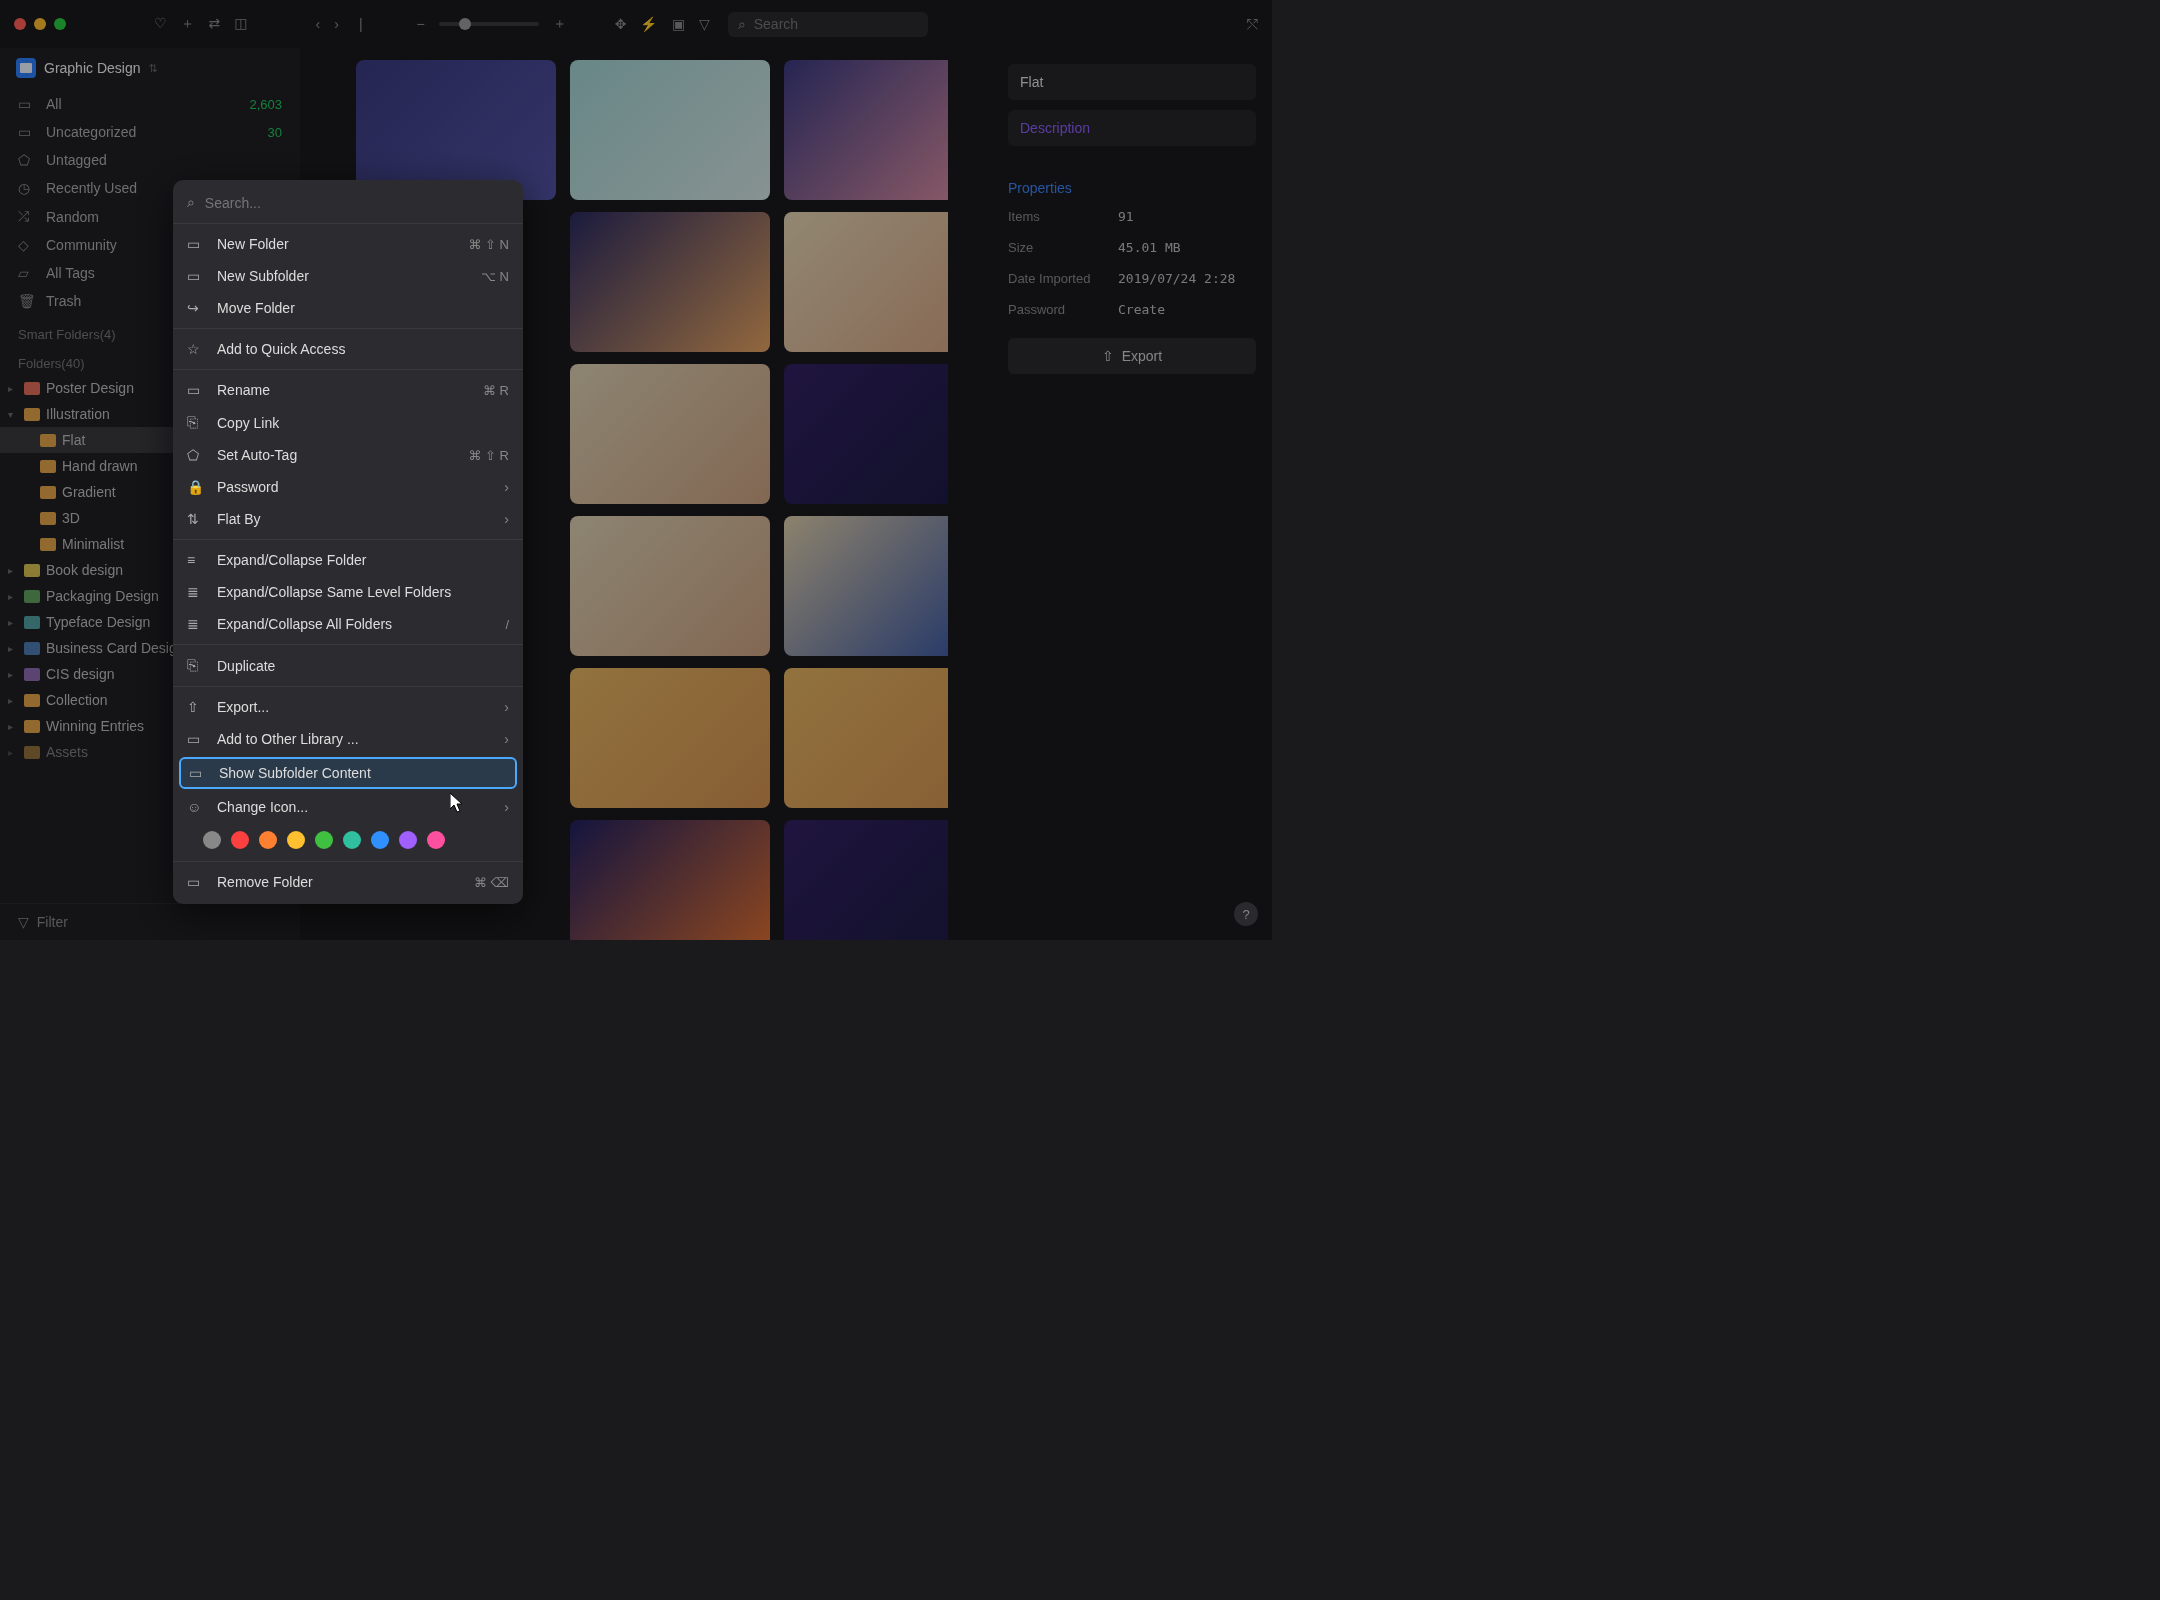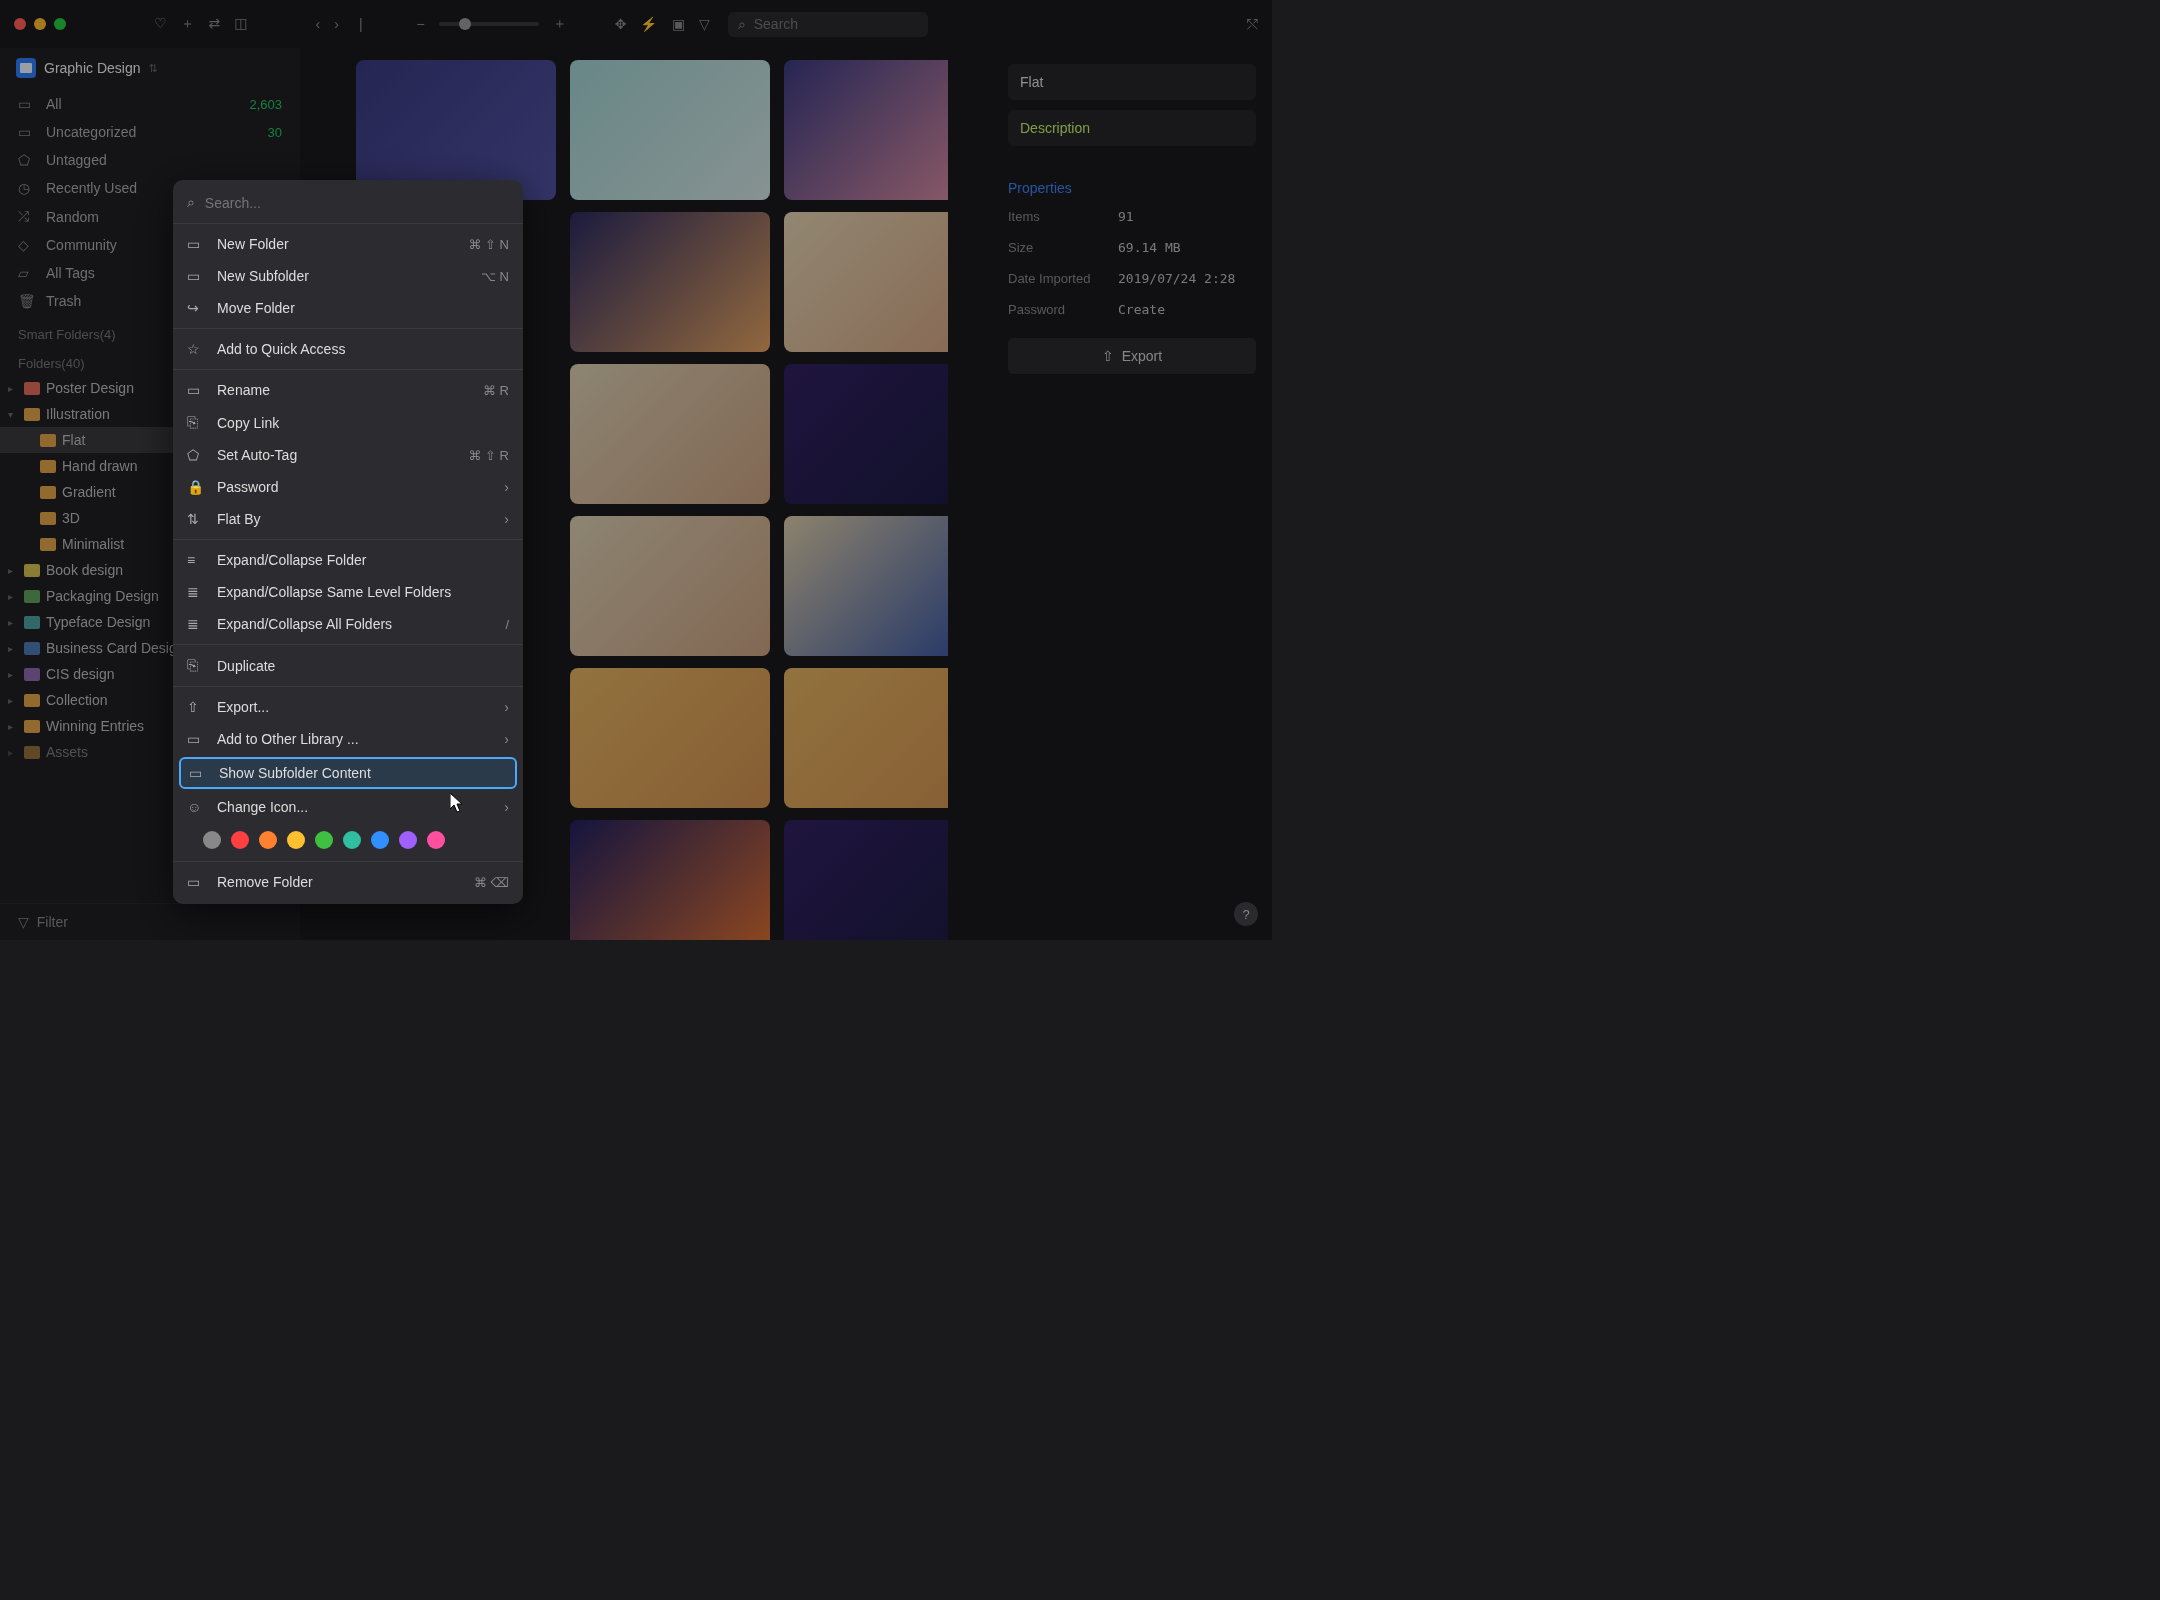--- a/index.html
+++ b/index.html
@@ -266,29 +266,29 @@
     </div>
     <div class="thumb-row">
       <div class="thumb t1" style="visibility:hidden"></div>
       <div class="thumb t10"></div>
       <div class="thumb t7"></div>
     </div>
   </div>
 
   <div class="right-panel">
     <div class="panel-input">Flat</div>
-    <div class="panel-input" style="color:#bef264">Description</div>
+    <div class="panel-input" style="color:#8b5cf6">Description</div>
     <div class="props-label">Properties</div>
     <div class="prop-row">
         <span class="prop-key">Items</span>
         <span class="prop-val">91</span>
       </div>
     <div class="prop-row">
         <span class="prop-key">Size</span>
-        <span class="prop-val">69.14 MB</span>
+        <span class="prop-val">45.01 MB</span>
       </div>
     <div class="prop-row">
         <span class="prop-key">Date Imported</span>
         <span class="prop-val">2019/07/24 2:28</span>
       </div>
     <div class="prop-row">
         <span class="prop-key">Password</span>
         <span class="prop-val prop-link">Create</span>
       </div>
     <div class="export-btn">

